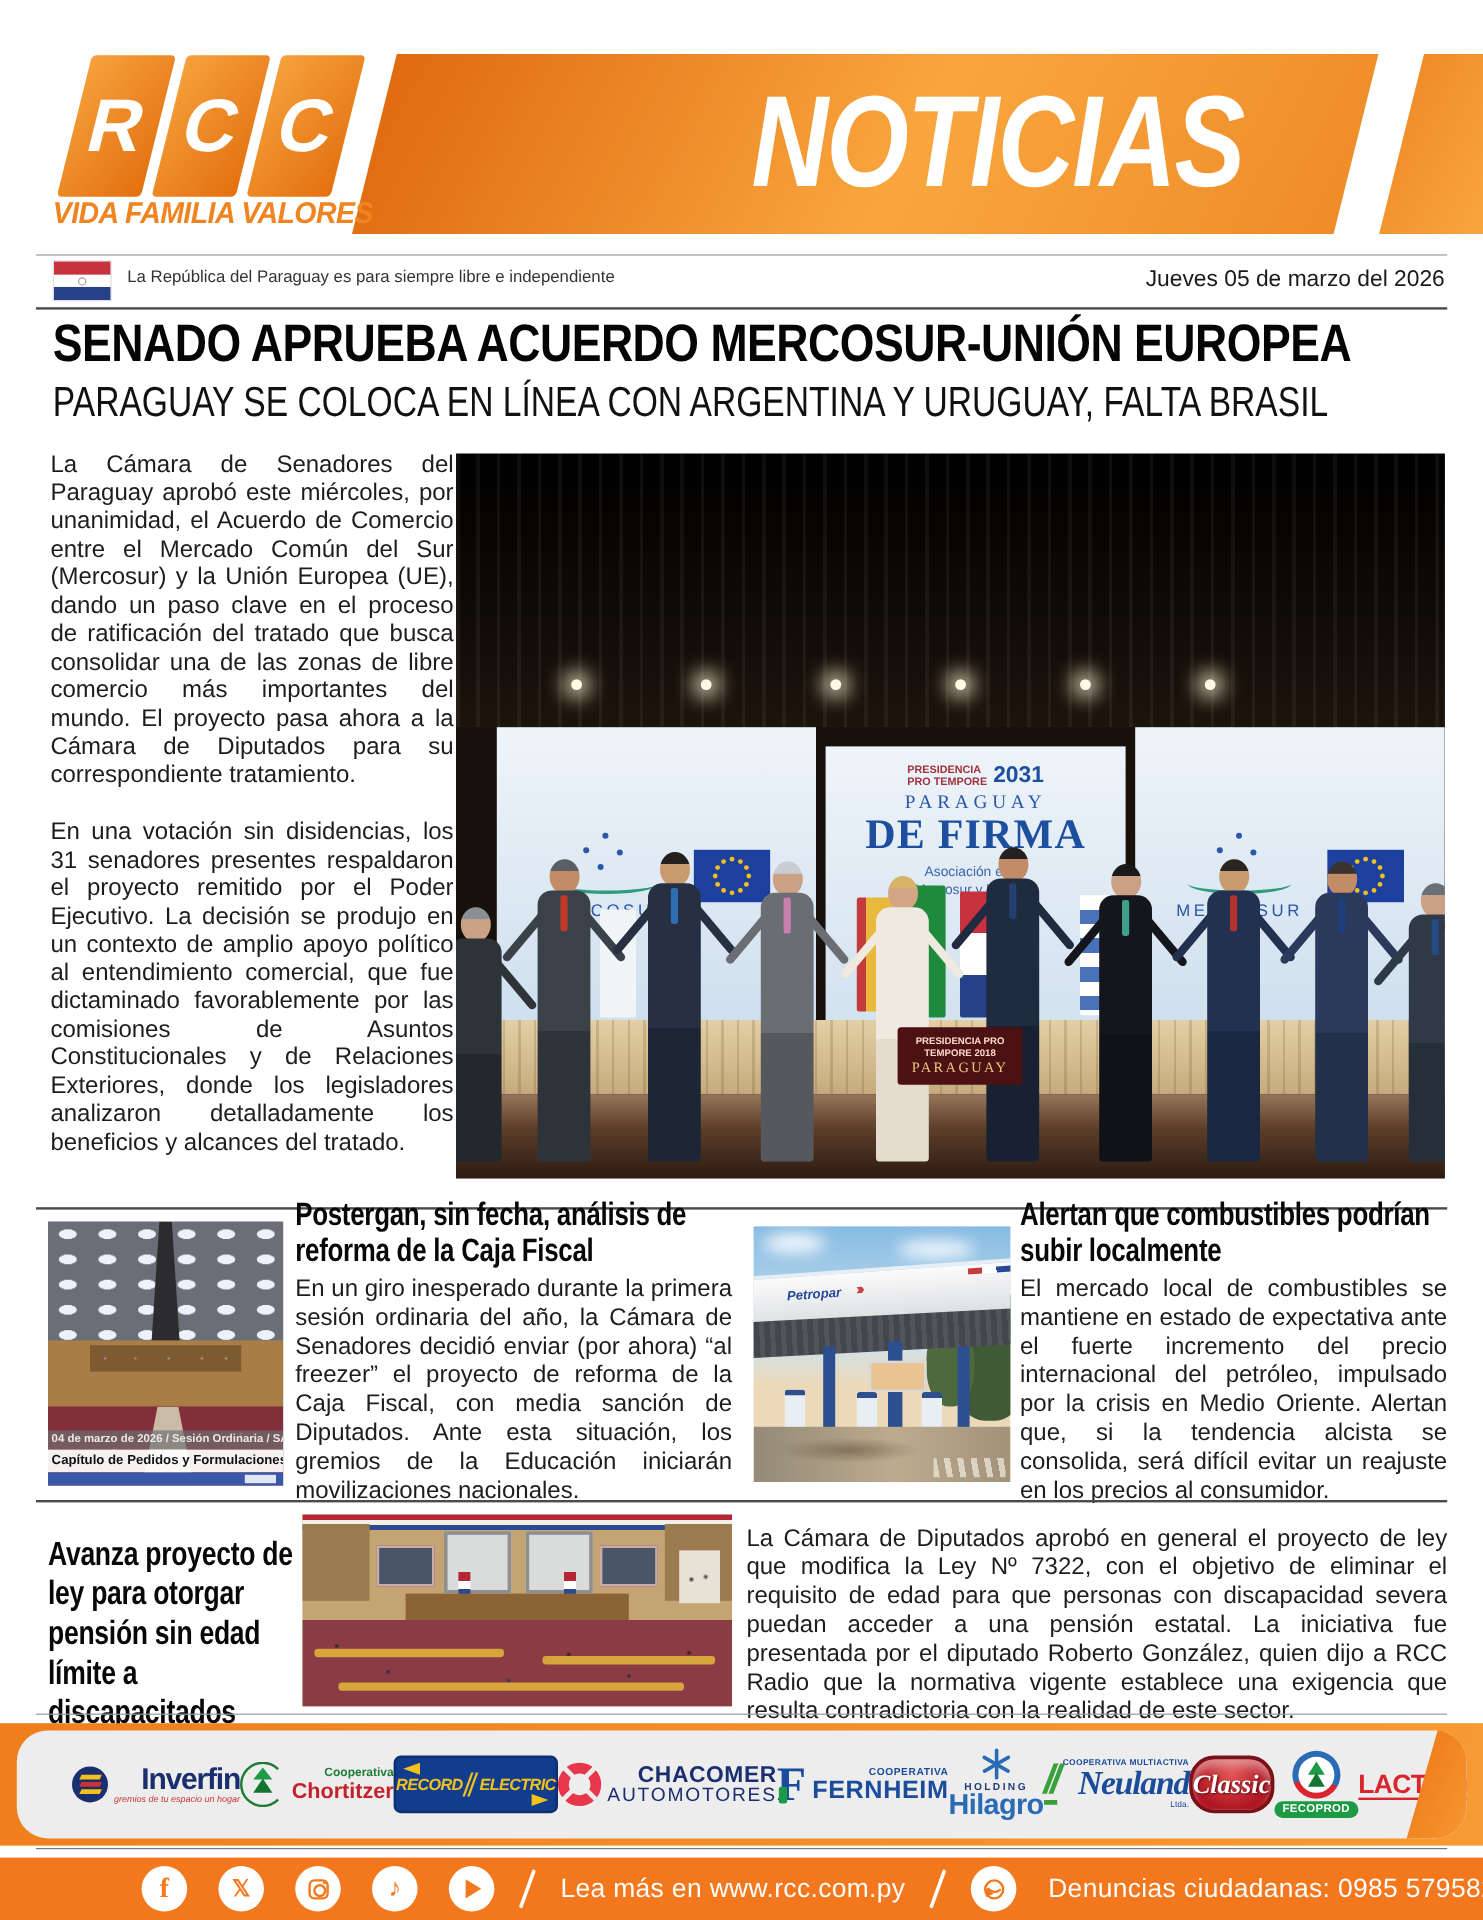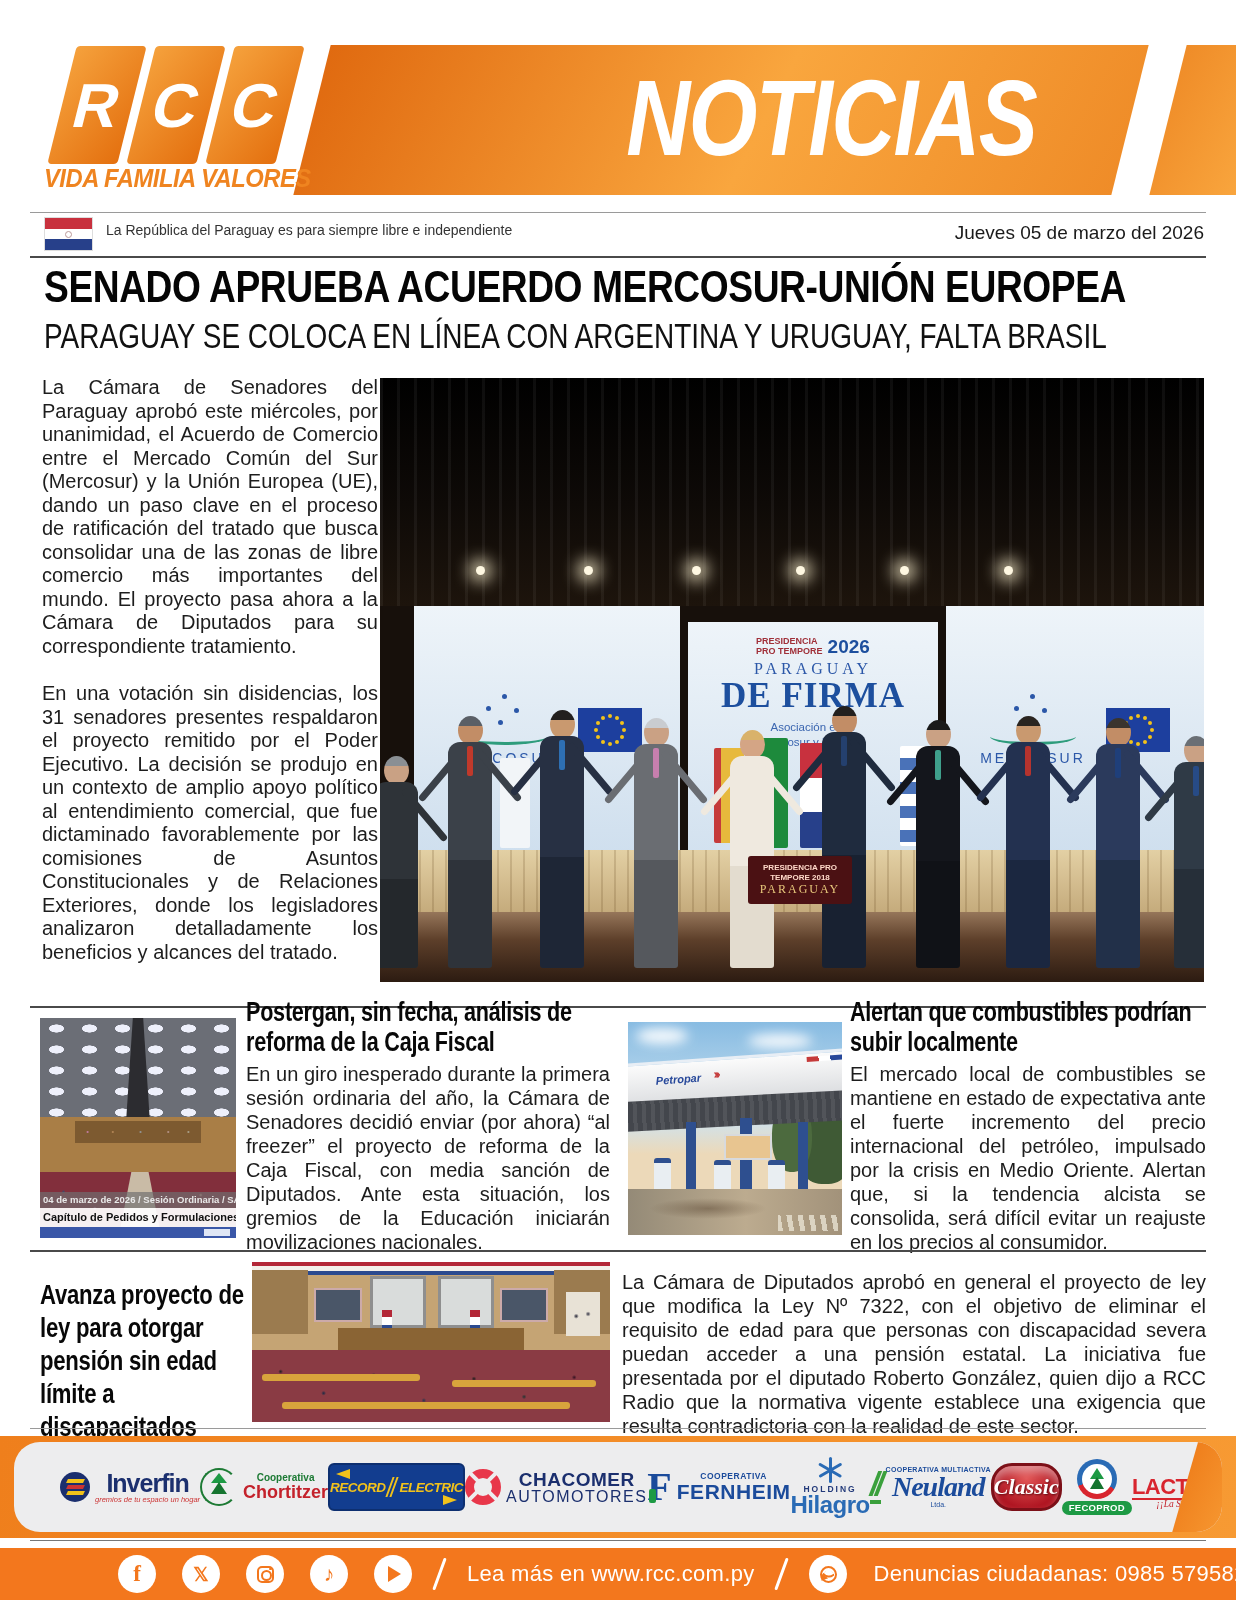--- a/index.html
+++ b/index.html
@@ -189,21 +189,21 @@
 
   
   .sband{position:absolute;left:0;top:1436px;width:1236px;height:102px;
         background:linear-gradient(100deg,#ef7f1c,#f79a33);}
   .spanel{position:absolute;left:14px;top:1442px;width:1208px;height:90px;background:#ededee;
         border-radius:26px;overflow:hidden;display:flex;align-items:center;justify-content:space-evenly;
         padding:0 30px 0 46px;box-sizing:border-box;}
   .swedge{position:absolute;right:-18px;top:-6px;width:56px;height:110px;
         background:linear-gradient(100deg,#ef7f1c,#f79a33);transform:skewX(-16deg);}
   .lg{display:flex;align-items:center;gap:5px;flex:0 0 auto;}
-  .lg .col{display:flex;flex-direction:column;align-items:center;line-height:1;}
+  .lg .col{display:flex;flex-direction:column;align-items:flex-end;line-height:1;}
   .inv-ic{width:30px;height:30px;border-radius:50%;background:#1b2f6e;position:relative;overflow:hidden;}
   .inv-ic i{position:absolute;left:7px;width:17px;height:4px;background:#f2c21a;transform:skewX(-25deg);}
   .inv-name{font-size:25px;font-weight:800;color:#1b2f6e;letter-spacing:-1px;}
   .inv-tag{font-size:7.5px;color:#c33;font-style:italic;}
   .cho-ic{width:34px;height:34px;border:2.5px solid #1d7a34;border-radius:50%;border-right-color:transparent;
         position:relative;}
   .cho-ic i{position:absolute;left:50%;margin-left:-8px;width:0;height:0;
         border-left:8px solid transparent;border-right:8px solid transparent;}
   .cho-top{font-size:10px;font-weight:700;color:#1d7a34;}
   .cho-name{font-size:18px;font-weight:800;color:#c4222b;}
@@ -350,21 +350,21 @@
             <circle cx="25" cy="10" r="2"></circle>
         </g>
       </svg>
     </div>
   </div>
 
   <div class="scr c">
     <div class="kickrow">
       <div class="k1"><span>PRESIDENCIA</span><br>
         <span>PRO TEMPORE</span></div>
-      <div class="k2">2026</div>
+      <div class="k2">2031</div>
     </div>
     <div class="country">PARAGUAY</div>
     <div class="cer">DE FIRMA</div>
     <div class="cersub"><span>Asociación entre</span><br>
       <span>Mercosur y la Unión</span></div>
   </div>
 
   <div class="scr r">
     <div class="scr-side">
       <div class="merc">

